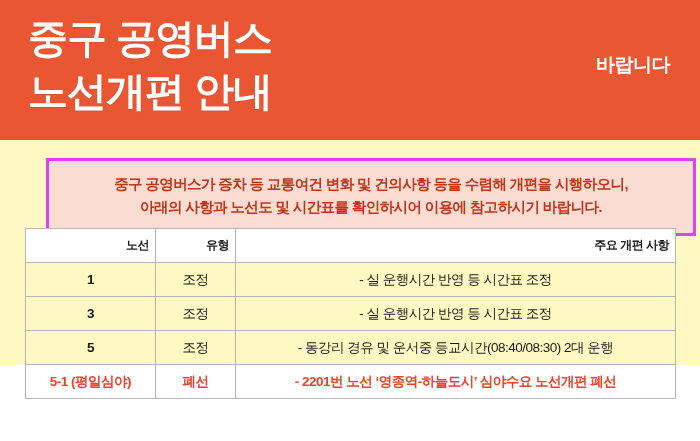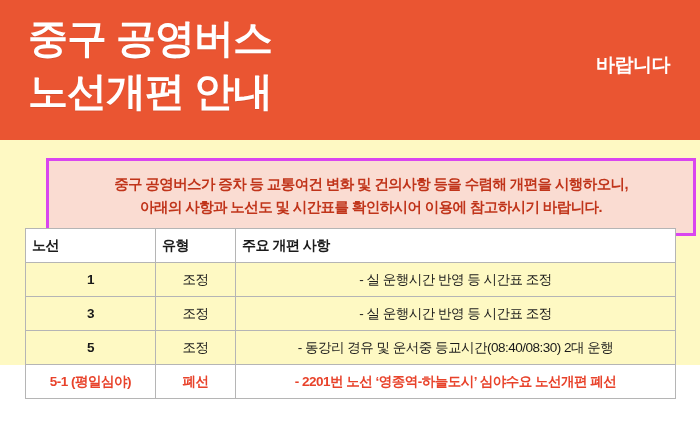--- a/index.html
+++ b/index.html
@@ -101,23 +101,23 @@
     height: 34px;
     font-size: 13.5px;
     letter-spacing: -0.5px;
     color: #1a1a1a;
     padding: 0 6px;
     box-sizing: border-box;
     vertical-align: middle;
   }
   table.routes th {
     font-weight: bold;
-    text-align: left;
+    text-align: right;
     background: #ffffff;
-    font-size: 14px;
+    font-size: 12px;
   }
   col.c-route { width: 130px; }
   col.c-type  { width: 80px; }
   col.c-desc  { width: 440px; }
 
   td.cell-route {
     text-align: center;
     font-weight: bold;
   }
   td.cell-type {

